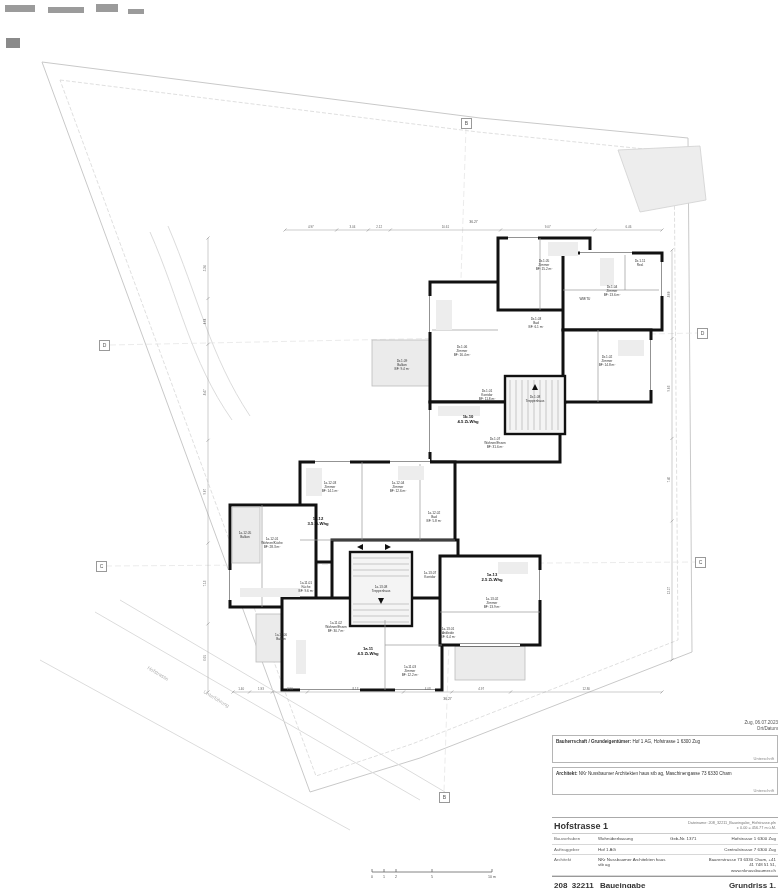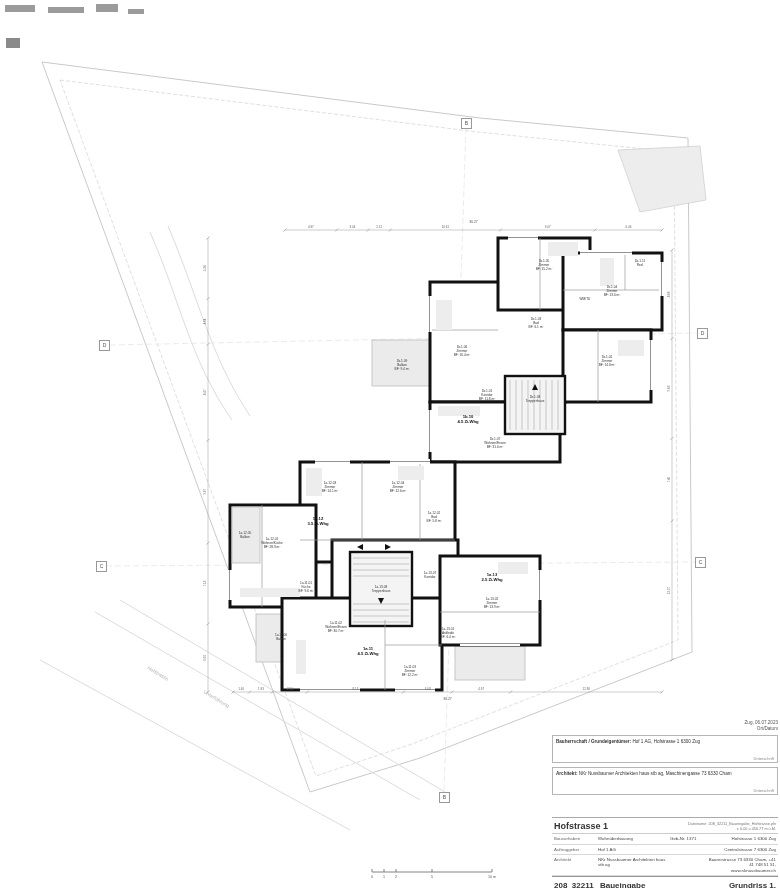--- a/index.html
+++ b/index.html
@@ -14,21 +14,21 @@
     transform-origin:left center;}
   
   #paper-col{position:absolute;left:552px;top:720px;width:226px;font-size:5px;color:#333;}
   .datecell{text-align:right;font-size:4.6px;color:#555;line-height:1.25;}
   .sigbox{border:0.8px solid #b5b5b5;background:#fff;margin-top:4px;position:relative;
     height:22px;padding:2px 3px;}
   .sigbox .siglabel{font-weight:bold;font-size:4.6px;display:inline;}
   .sigbox .sigvalue{font-size:4.6px;display:inline;color:#333;}
   .sigbox .sigcaption{position:absolute;right:3px;bottom:1.5px;font-size:4px;color:#8a8a8a;}
   #titleblock{border-top:1px solid #aaa;margin-top:22px;background:#fff;}
-  #tb-head{display:flex;justify-content:space-between;align-items:flex-end;
+  #tb-head{display:flex;justify-content:space-between;align-items:flex-start;
     padding:3px 2px 2px 2px;border-bottom:0.8px solid #ccc;}
   #tb-project{font-weight:bold;font-size:9px;}
   #tb-file{text-align:right;font-size:3.8px;color:#777;line-height:1.3;}
   .tb-row{display:flex;border-bottom:0.6px solid #d8d8d8;padding:2px 2px;
     font-size:4.4px;color:#444;line-height:1.2;}
   .tb-row .c1{width:44px;flex:none;color:#666;}
   .tb-row .c2{width:72px;flex:none;}
   .tb-row .c3{width:36px;flex:none;}
   .tb-row .c4{flex:1;text-align:right;}
   #tb-main{display:flex;align-items:baseline;border-top:1px solid #999;

